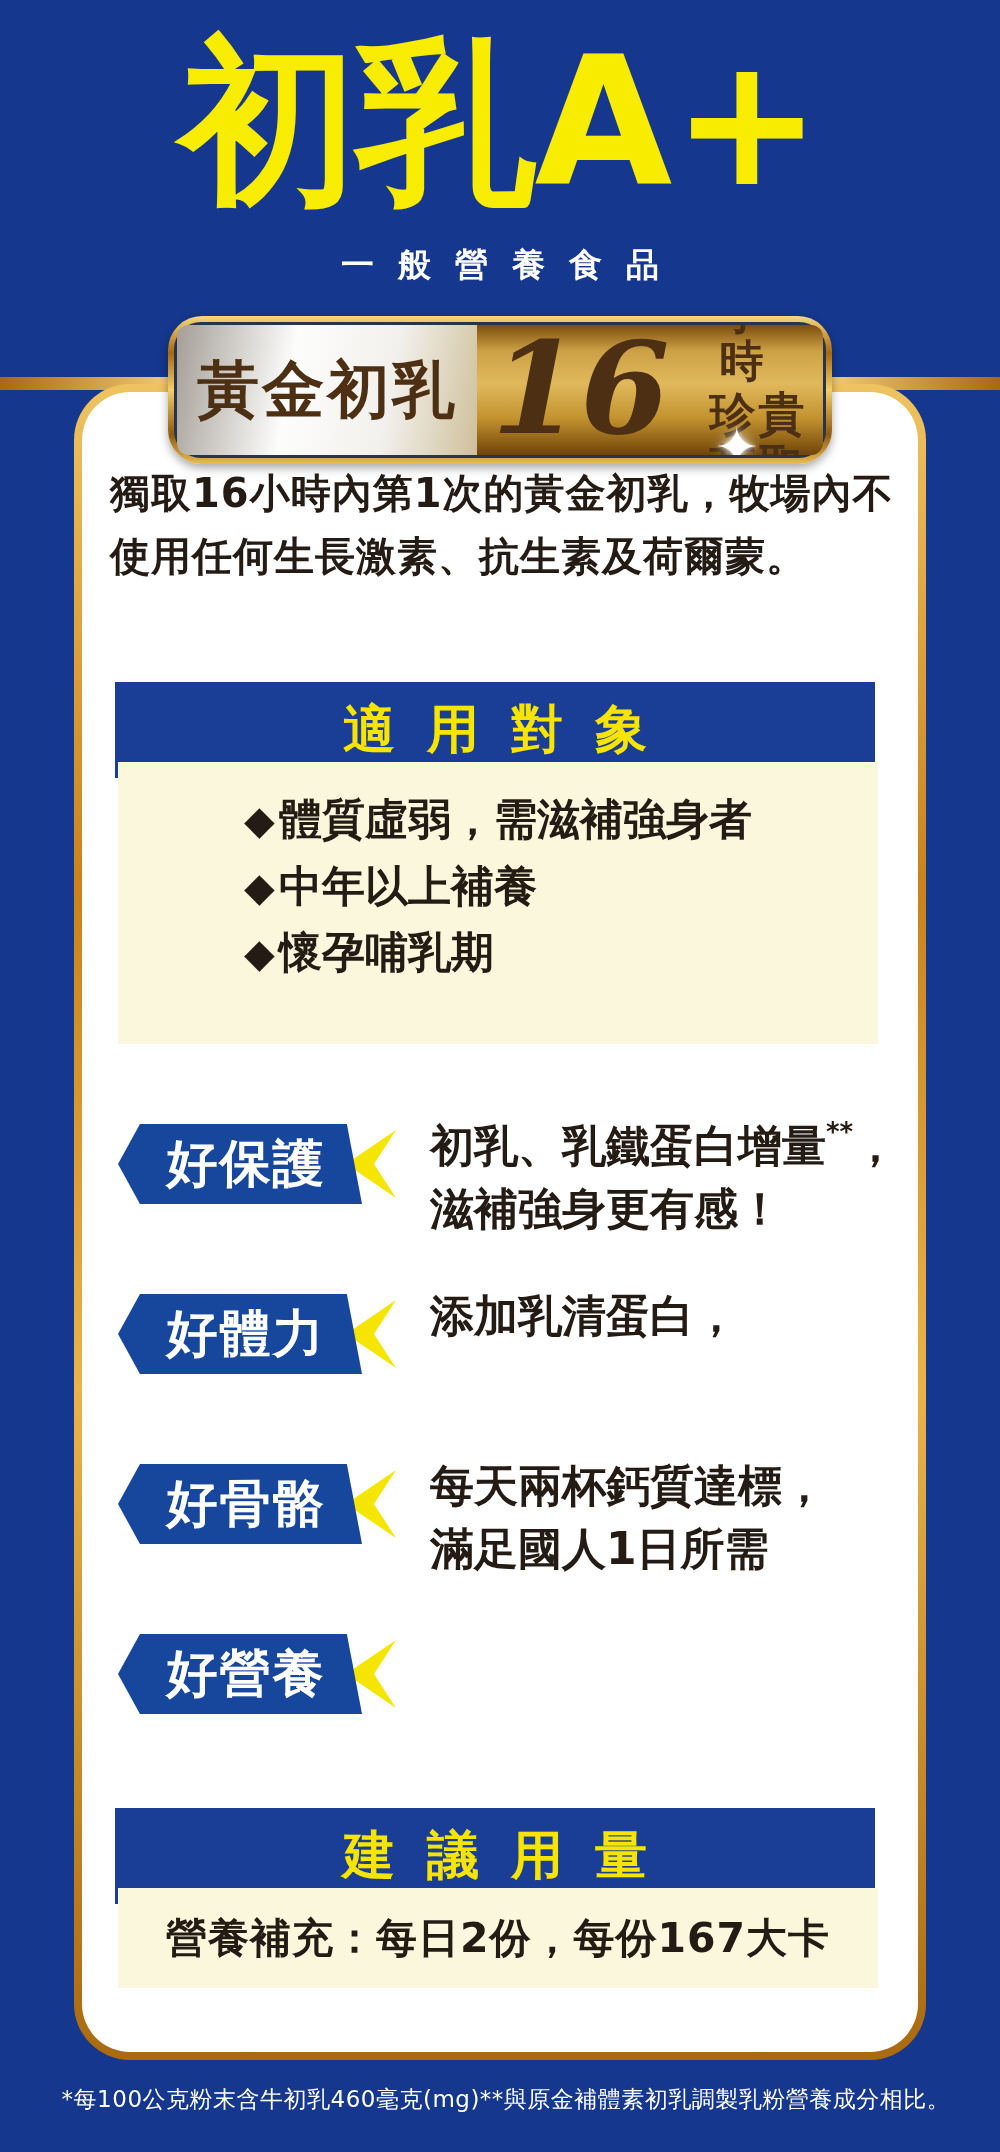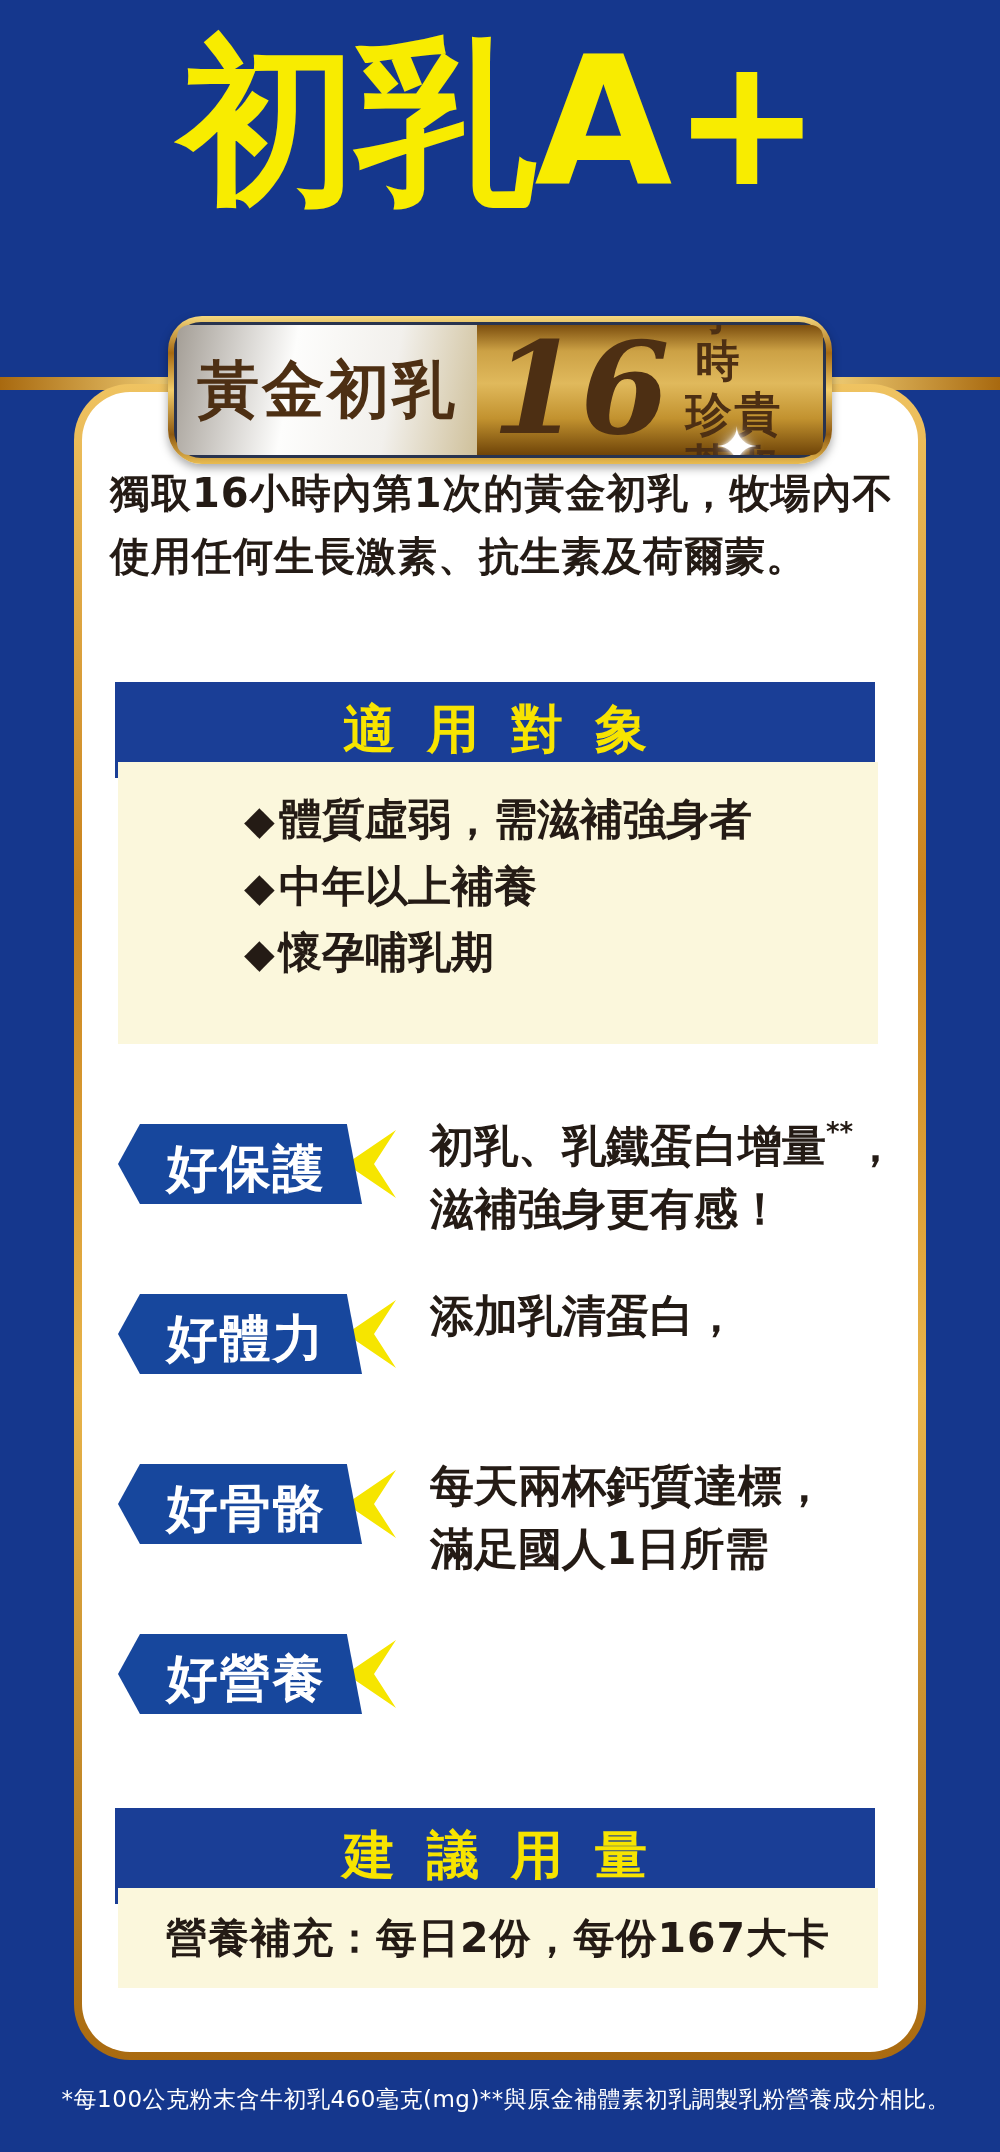--- a/index.html
+++ b/index.html
@@ -67,20 +67,21 @@
     display:flex;align-items:center;justify-content:center;
     font-size:62px;font-weight:900;letter-spacing:3px;
     color:var(--brown,#4D2F13);
   }
   .badge-right{
     width:53.5%;height:100%;
     background:linear-gradient(180deg,#7C4E0E 0%,#CCA145 20%,#E0B95C 45%,#C2922F 72%,#6F4408 100%);
     display:flex;align-items:center;
     padding-left:14px;box-sizing:border-box;
     color:var(--brown,#4D2F13);
+    gap:24px;
   }
   .badge-num{
     font-family:"DejaVu Serif",serif;font-style:italic;font-weight:700;
     font-size:128px;line-height:1;margin-top:-4px;
   }
   .badge-col{display:flex;flex-direction:column;margin-left:16px;margin-top:2px;}
   .badge-unit{
     font-size:44px;font-weight:800;letter-spacing:30px;padding-left:10px;line-height:1.1;
   }
   .badge-tagline{position:relative;display:inline-block;margin-top:2px;}
@@ -140,21 +141,21 @@
   .ribbon-wrap{position:relative;width:280px;flex:none;margin-top:10px;height:80px;}
   .chev{
     position:absolute;left:228px;top:6px;width:50px;height:68px;
     background:var(--chevron_yellow,#F6E500);
     clip-path:polygon(0 50%,100% 0,56% 50%,100% 100%);
   }
   .ribbon{
     position:absolute;left:0;top:0;width:244px;height:80px;
     background:var(--ribbon_blue,#17479D);
     clip-path:polygon(9% 0,93.8% 0,100% 100%,9% 100%,0 50%);
-    display:flex;align-items:flex-end;justify-content:center;
+    display:flex;align-items:center;justify-content:center;
     padding-left:12px;box-sizing:border-box;
   }
   .ribbon span{
     color:var(--white,#FFFFFF);font-size:51px;font-weight:800;letter-spacing:2px;
   }
   .desc{
     margin-left:32px;
     font-size:44px;line-height:1.44;font-weight:600;
     color:var(--ink,#241B15);
     white-space:nowrap;
@@ -168,20 +169,21 @@
     color:var(--white,#FFFFFF);
     z-index:1;
   }
 </style>
 </head>
 <body>
 
 <div class="page">
 
   <div class="title">初乳A+</div>
+  <div class="subtitle">一般營養食品</div>
 
   <div class="gold-stripe"></div>
 
   <div class="panel">
     <div class="panel-inner"></div>
   </div>
 
   <div class="badge">
     <div class="badge-outline">
       <div class="badge-content">

